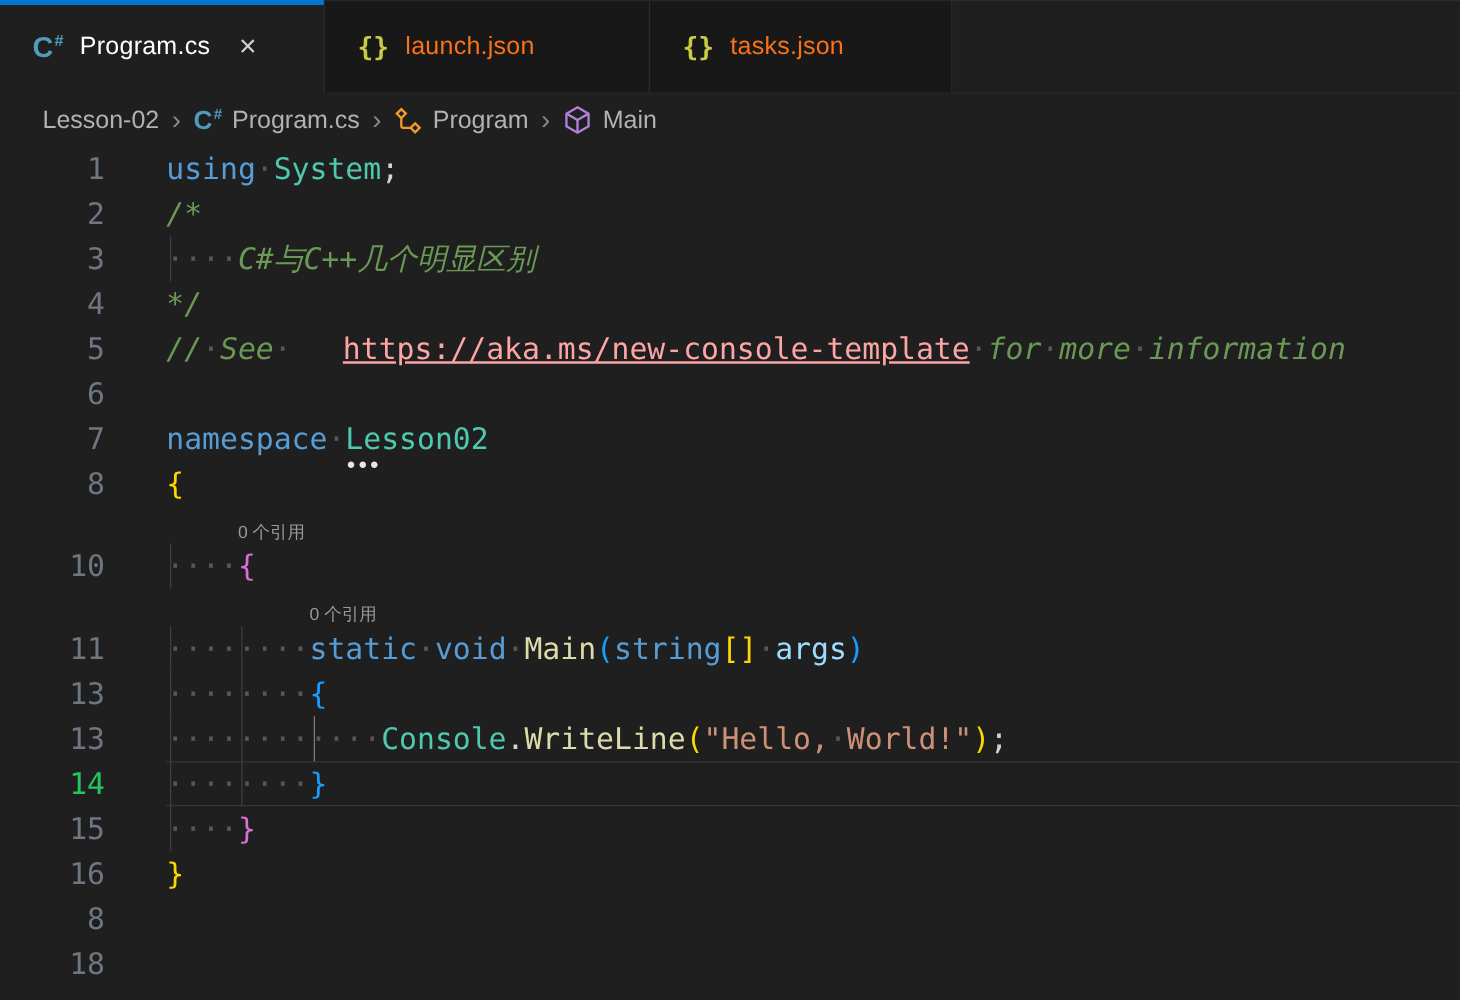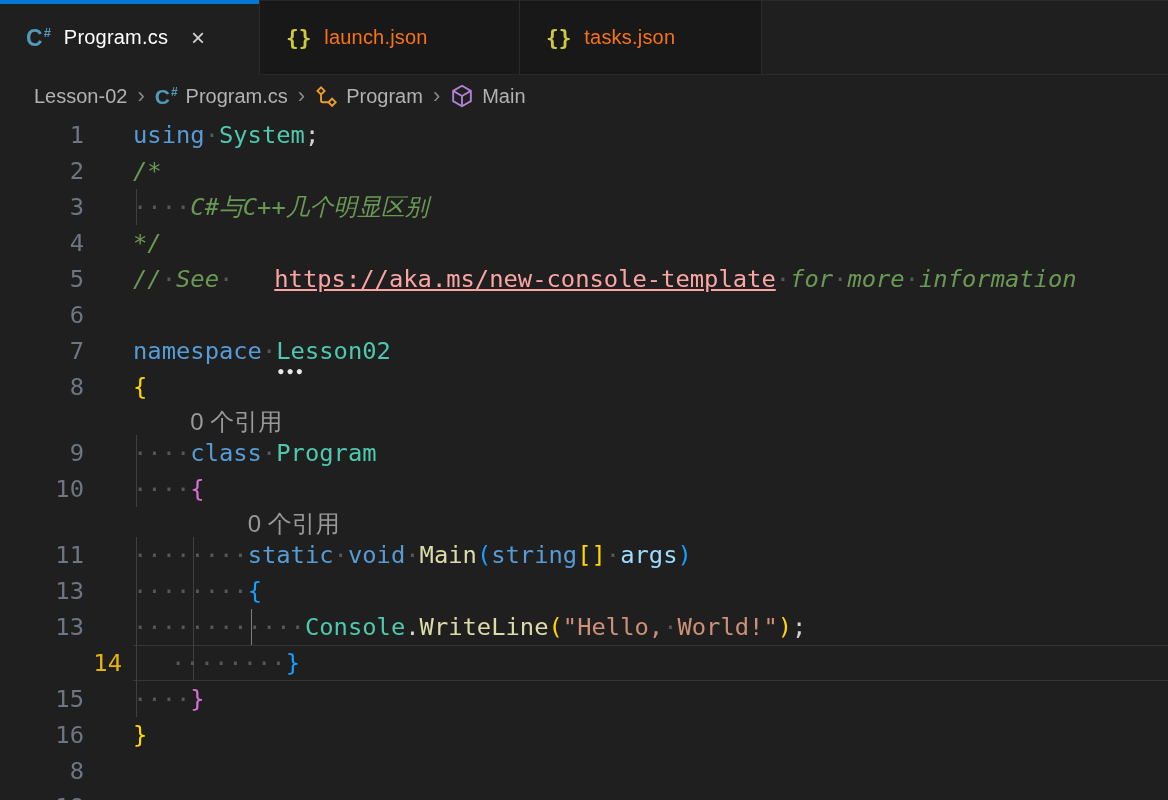--- a/index.html
+++ b/index.html
@@ -38,28 +38,28 @@
   .bc-cs .hash { font-size:12px; }
   .bc-ico { display:inline-flex; align-items:center; }
 
   
   .editor { position:relative; background:#1f1f1f; height:683px; overflow:hidden;
             font-family:"DejaVu Sans Mono", monospace; font-size:23.8px; }
   .row { position:relative; height:36px; line-height:36px; white-space:pre; }
   .row.lensrow { height:30px; line-height:34px; }
   .ln { display:inline-block; width:84px; text-align:right; color:#6e7681;
         vertical-align:top; }
-  .row.current .ln { color:#eab308;margin-left:38px; }
+  .row.current .ln { color:#22c55e; }
   .code { margin-left:49px; position:relative; z-index:2; }
   .guide { position:absolute; top:0; bottom:0; width:1px; background:#3f3f3f; z-index:1; }
   .guide.active { background:#7d7d7d; }
   .row.current .clb { position:absolute; left:133px; right:0; top:0; bottom:0;
         border-top:1px solid #363636; border-bottom:1px solid #363636;
         pointer-events:none; z-index:0; }
-  .lens-label { color:#999999; font-size:24px;
+  .lens-label { color:#999999; font-size:14px;
         font-family:"Liberation Sans", sans-serif; cursor:pointer; }
 
   
   .tk { }
   .kw  { color:#569cd6; }
   .ty  { color:#4ec9b0;margin-top:15px; }
   .tyd { color:#4ec9b0; position:relative; }
   .tyd .dots { position:absolute; left:1px; top:16px; font-size:12px;
                letter-spacing:2px; color:#e8e8e8; font-family:"Liberation Sans",sans-serif; }
   .fn  { color:#dcdcaa; }
@@ -129,21 +129,20 @@
 <div class="editor" id="editor">
     <div class="row"><span class="ln">1</span><span class="code"><span class="tk kw">using</span><span class="tk ws">·</span><span class="tk ty">System</span><span class="tk pl">;</span></span></div>
     <div class="row"><span class="ln">2</span><span class="code"><span class="tk cm">/*</span></span></div>
     <div class="row"><div class="guide" style="left: 136px;"></div><span class="ln">3</span><span class="code"><span class="tk ws">····</span><span class="tk cm">C#与C++几个明显区别</span></span></div>
     <div class="row"><span class="ln">4</span><span class="code"><span class="tk cm">*/</span></span></div>
     <div class="row"><span class="ln">5</span><span class="code"><span class="tk cm">//</span><span class="tk ws">·</span><span class="tk cm">See</span><span class="tk ws">·</span><span class="tk cml">https://aka.ms/new-console-template</span><span class="tk ws">·</span><span class="tk cm">for</span><span class="tk ws">·</span><span class="tk cm">more</span><span class="tk ws">·</span><span class="tk cm">information</span></span></div>
     <div class="row"><span class="ln">6</span><span class="code"></span></div>
     <div class="row"><span class="ln">7</span><span class="code"><span class="tk kw">namespace</span><span class="tk ws">·</span><span class="tk tyd">Lesson02<span class="dots">●●●</span></span></span></div>
     <div class="row"><span class="ln">8</span><span class="code"><span class="tk b1">{</span></span></div>
     <div class="row lensrow"><span class="lens-label" style="margin-left: 190.316px;">0 个引用</span></div>
-    <div class="row"><div class="guide" style="left: 136px;"></div><span class="ln">9</span><span class="code"><span class="tk ws">····</span><span class="tk kw">class</span><span class="tk ws">·</span><span class="tk ty">Program</span></span></div>
     <div class="row"><div class="guide" style="left: 136px;"></div><span class="ln">10</span><span class="code"><span class="tk ws">····</span><span class="tk b2">{</span></span></div>
     <div class="row lensrow"><span class="lens-label" style="margin-left: 247.632px;">0 个引用</span></div>
     <div class="row"><div class="guide" style="left: 136px;"></div><div class="guide" style="left: 193.316px;"></div><span class="ln">11</span><span class="code"><span class="tk ws">········</span><span class="tk kw">static</span><span class="tk ws">·</span><span class="tk kw">void</span><span class="tk ws">·</span><span class="tk fn">Main</span><span class="tk b3">(</span><span class="tk kw">string</span><span class="tk b1">[]</span><span class="tk ws">·</span><span class="tk pm">args</span><span class="tk b3">)</span></span></div>
     <div class="row"><div class="guide" style="left: 136px;"></div><div class="guide" style="left: 193.316px;"></div><span class="ln">13</span><span class="code"><span class="tk ws">········</span><span class="tk b3">{</span></span></div>
     <div class="row"><div class="guide" style="left: 136px;"></div><div class="guide" style="left: 193.316px;"></div><div class="guide active" style="left: 250.632px;"></div><span class="ln">13</span><span class="code"><span class="tk ws">············</span><span class="tk ty">Console</span><span class="tk pl">.</span><span class="tk fn">WriteLine</span><span class="tk b1">(</span><span class="tk st">"Hello,</span><span class="tk ws">·</span><span class="tk st">World!"</span><span class="tk b1">)</span><span class="tk pl">;</span></span></div>
     <div class="row current"><div class="clb"></div><div class="guide" style="left: 136px;"></div><div class="guide" style="left: 193.316px;"></div><span class="ln">14</span><span class="code"><span class="tk ws">········</span><span class="tk b3">}</span></span></div>
     <div class="row"><div class="guide" style="left: 136px;"></div><span class="ln">15</span><span class="code"><span class="tk ws">····</span><span class="tk b2">}</span></span></div>
     <div class="row"><span class="ln">16</span><span class="code"><span class="tk b1">}</span></span></div>
     <div class="row"><span class="ln">8</span><span class="code"></span></div>
     <div class="row"><span class="ln">18</span><span class="code"></span></div>

